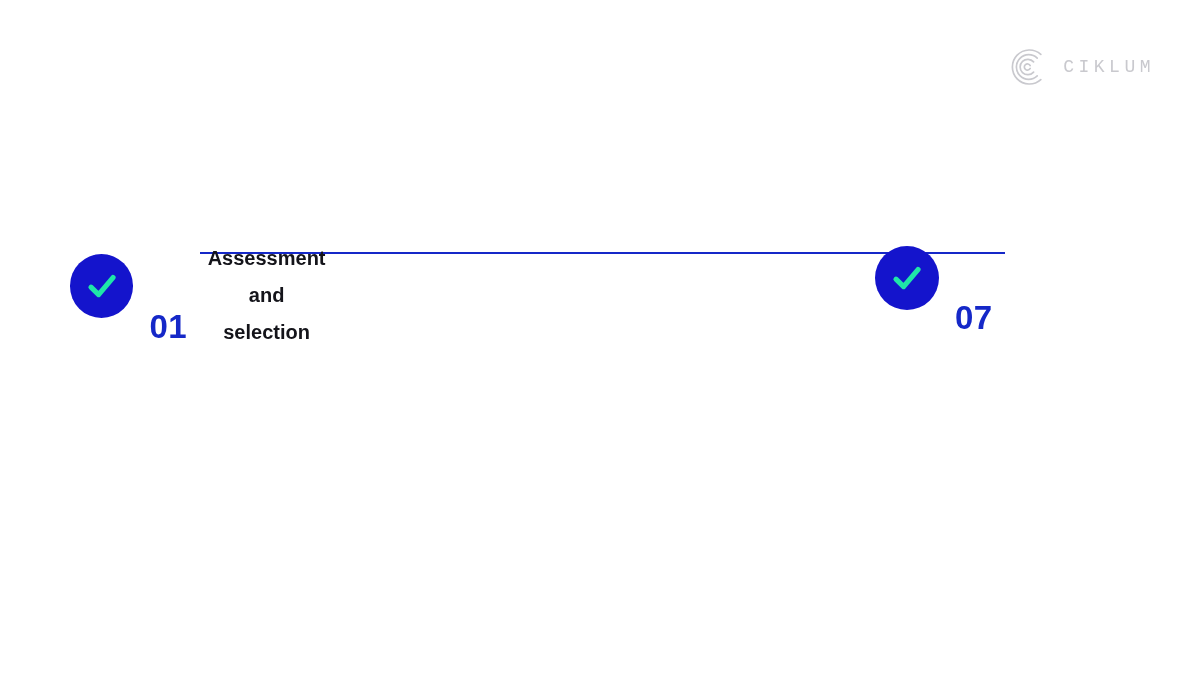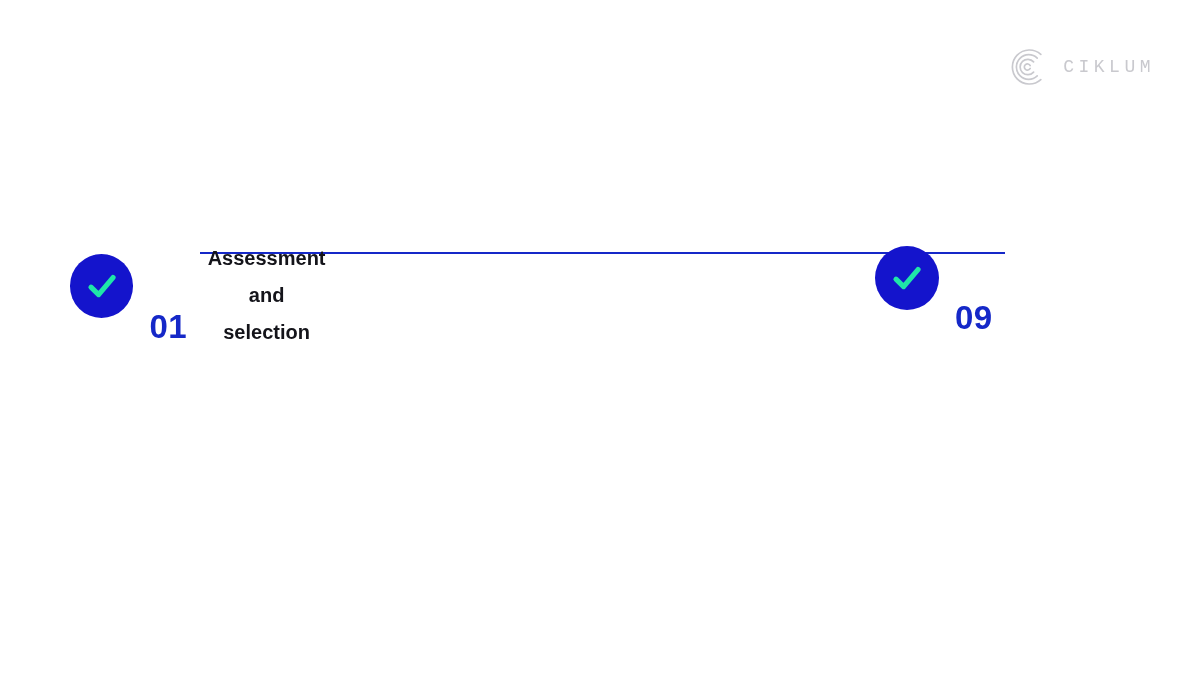--- a/index.html
+++ b/index.html
@@ -149,17 +149,17 @@
 
 
     <div class="step" style="left:1005px">
       <div class="node">
         <span>
           <svg viewBox="0 0 40 40" aria-hidden="true">
             <path d="M9 21.2 L16.6 28.6 L31 11.6" fill="none" stroke="#1fe6a8" stroke-width="5.2" stroke-linecap="round" stroke-linejoin="round"></path>
           </svg>
         </span>
       </div>
-      <div class="step-number">09</div>
+      <div class="step-number">07</div>
     </div>
 
   </div>
 </div>
 
 </body></html>

